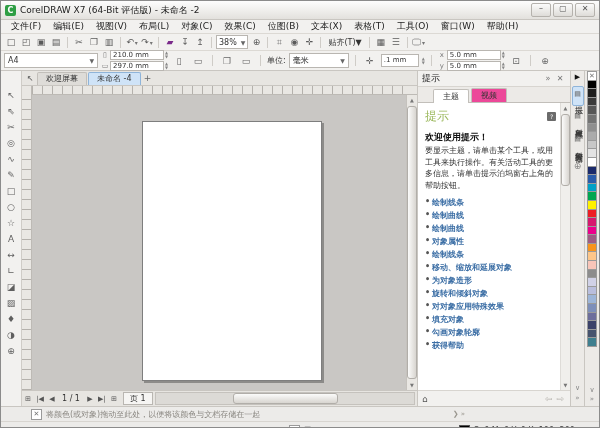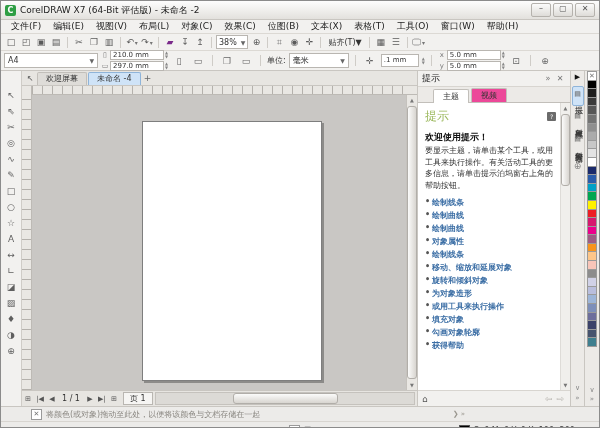--- a/index.html
+++ b/index.html
@@ -355,23 +355,23 @@
           </div>
           <div class="hwelcome">欢迎使用提示！</div>
           <div class="hpara">要显示主题，请单击某个工具，或用工具来执行操作。有关活动工具的更多信息，请单击提示泊坞窗右上角的帮助按钮。</div>
           <ul class="topics" id="topics">
               <li>绘制线条</li>
               <li>绘制曲线</li>
               <li>绘制曲线</li>
               <li>对象属性</li>
               <li>绘制线条</li>
               <li>移动、缩放和延展对象</li>
+              <li>为对象造形</li>
               <li>旋转和倾斜对象</li>
-              <li>为对象造形</li>
-              <li>或用工具来执行操作</li>
+              <li>对对象应用特殊效果</li>
               <li>填充对象</li>
               <li>勾画对象轮廓</li>
               <li>获得帮助</li>
             </ul>
 
         </div>
         <div class="hscrollbar">
           <div class="scrbtn">▲</div>
           <div class="hthumbv"></div>
           <div class="scrbtn" style="margin-top:auto">▼</div>

